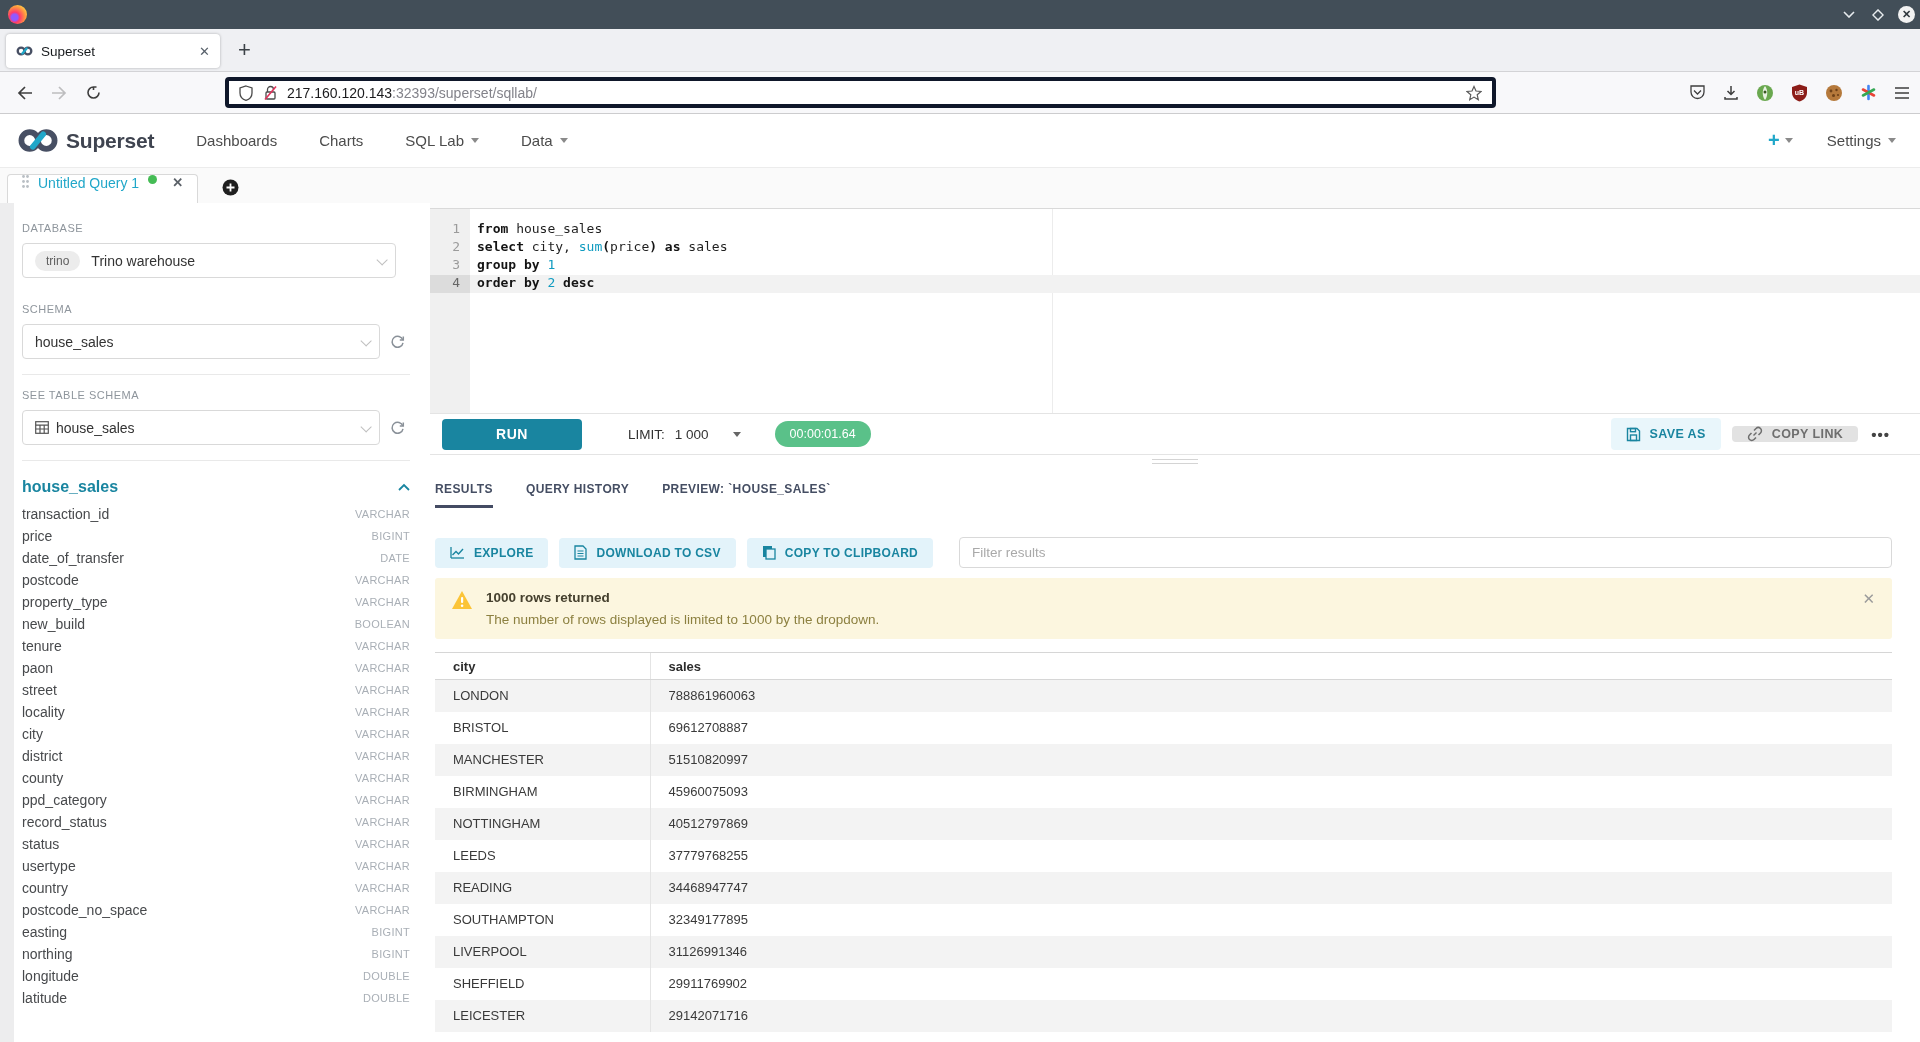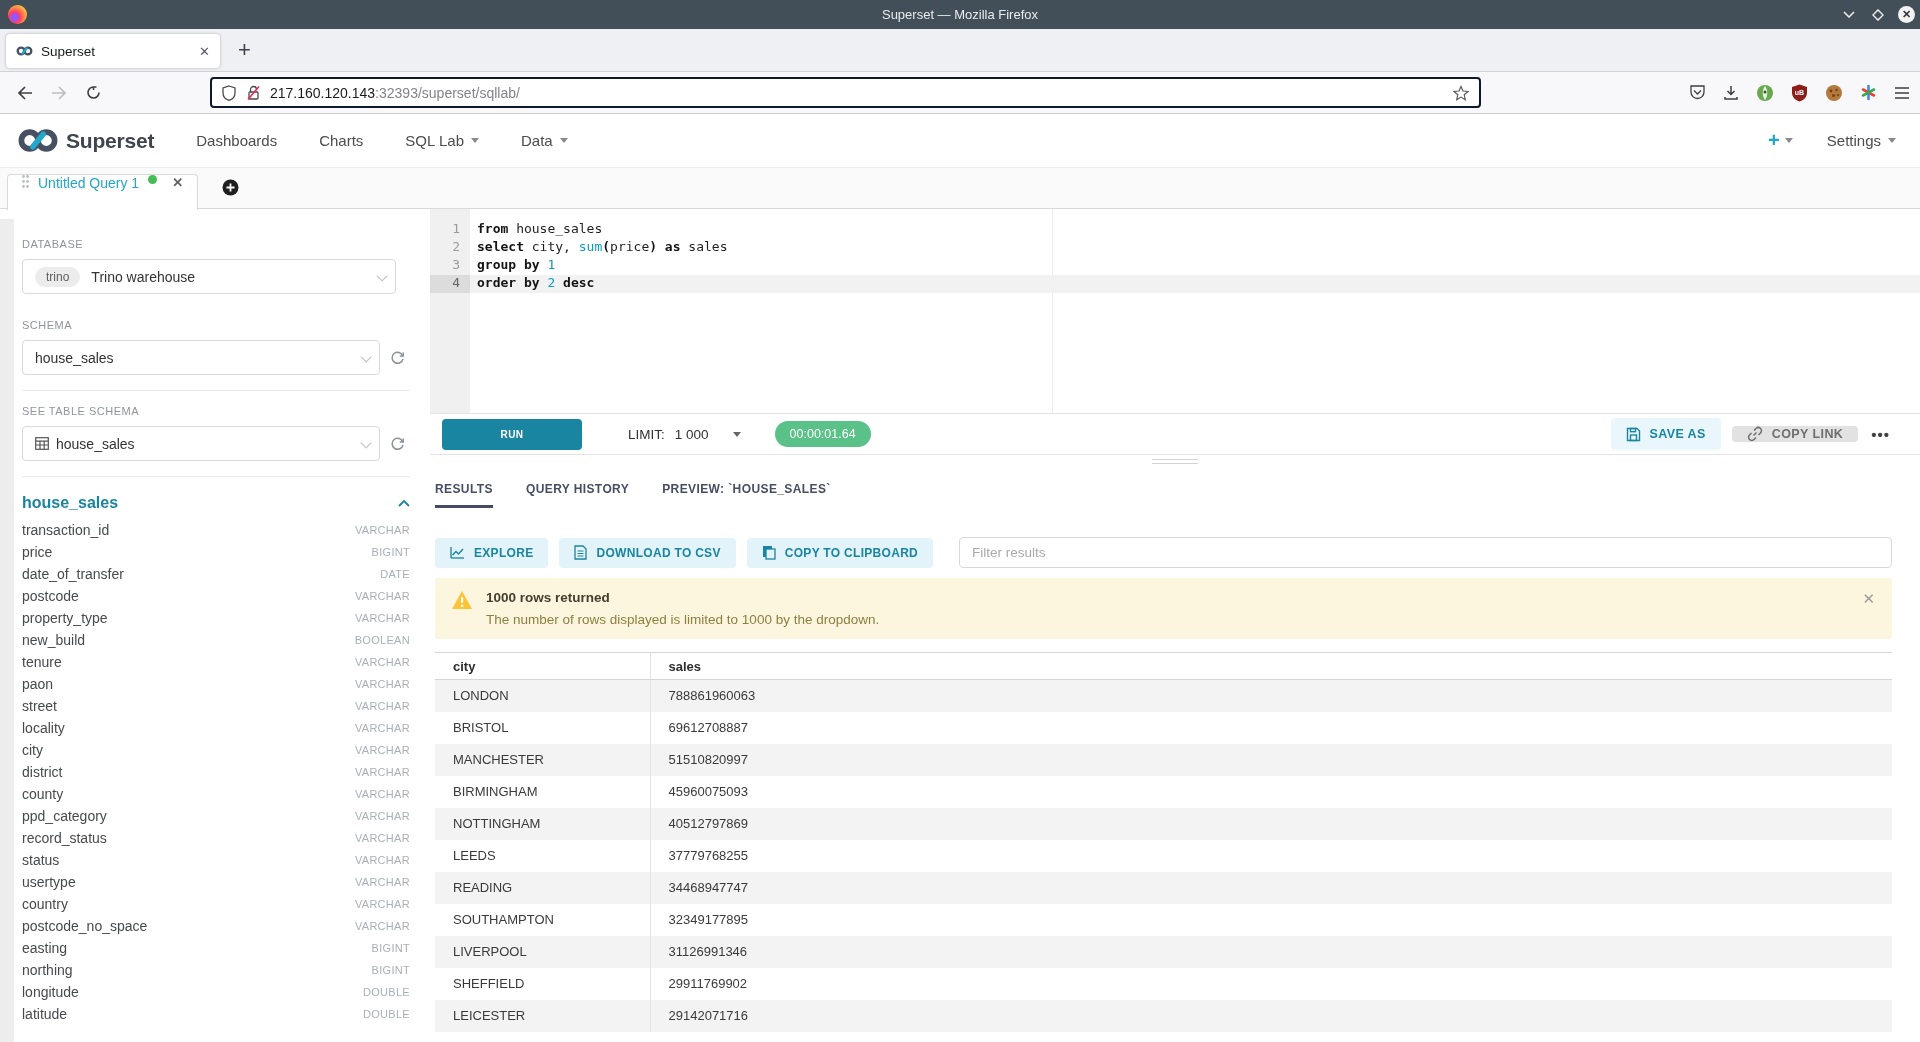--- a/index.html
+++ b/index.html
@@ -24,22 +24,22 @@
   .btab { position:absolute; left:6px; top:5px; width:214px; height:34px; background:#fff; border-radius:4px;
           box-shadow:0 0 3px rgba(0,0,0,.28); display:flex; align-items:center; padding:0 10px; }
   .btab-label { font-size:13.5px; color:#16191c; margin-left:8px; flex:1; }
   .btab-close { color:#57606a; font-size:13px; }
   .newtab-btn { position:absolute; left:238px; top:10px; font-size:22px; font-weight:300; color:#3c4247; line-height:22px; }
 
   
   .burlrow { position:absolute; top:72px; left:0; width:100%; height:42px; background:#f8f8fa;
              border-bottom:1px solid #ccccce; display:flex; align-items:center; }
   .nav-ico { width:34px; height:30px; display:flex; align-items:center; justify-content:center; }
-  .urlfield { position:absolute; left:210px; width:1271px; height:31px; top:5px; background:#fff;
-              border:2px solid #0f172a; border-radius:4px; display:flex; align-items:center; padding:0 10px; }
+  .urlfield { position:absolute; left:225px; width:1271px; height:31px; top:5px; background:#fff;
+              border:4px solid #0f172a; border-radius:4px; display:flex; align-items:center; padding:0 10px; }
   .url-text { font-size:14px; margin-left:9px; white-space:nowrap; }
   .url-host { color:#1b1b1d; }
   .url-path { color:#83838a; }
   .url-star { margin-left:auto; }
   .addon-cluster { position:absolute; right:10px; top:5px; height:31px; display:flex; align-items:center; gap:17px; }
 
   
   .ssnav { position:absolute; top:114px; left:0; width:100%; height:54px; background:#fff;
            border-bottom:1px solid #ececec; display:flex; align-items:center; }
   .brand { display:flex; align-items:center; margin-left:17px; }
@@ -58,21 +58,21 @@
   
   .qtabstrip { position:relative; height:41px; background:#fafafa; border-bottom:1px solid #d9d9d9; }
   .qtab { position:absolute; left:7px; top:6px; height:36px; background:#fff; border:1px solid #d9d9d9;
           border-bottom:none; border-radius:4px 4px 0 0; display:flex; padding:0 14px; gap:9px; }
   .qtab-label { color:#20a7c9; font-size:14px; }
   .qtab-dot { width:9px; height:9px; border-radius:50%; background:#45bc55; }
   .qtab-close { color:#5b6168; font-size:13px; font-weight:bold; margin-left:6px; }
   .addqtab { position:absolute; left:222px; top:11px; }
 
   
-  .sidebar { position:absolute; left:0; top:51px; width:430px; bottom:0; background:#fff; }
+  .sidebar { position:absolute; left:0; top:35px; width:430px; bottom:0; background:#fff; }
   .rail { position:absolute; left:0; top:0; bottom:0; width:14px; background:#ededee; }
   .sb-content { position:absolute; left:22px; width:388px; top:0; bottom:0; }
   .sb-label { font-size:11px; color:#8e959c; letter-spacing:.5px; }
   .select { height:35px; background:#fff; border:1px solid #d9d9d9; border-radius:4px;
             display:flex; align-items:center; padding:0 12px; position:relative; }
   .select .chev { position:absolute; right:11px; top:14px; width:8px; height:8px; border-right:1.5px solid #bfbfbf;
                   border-bottom:1.5px solid #bfbfbf; transform:rotate(45deg) translateY(-3px); }
   .db-tag { background:#ececec; border-radius:11px; font-size:12px; color:#5f5f5f; padding:3px 11px; margin-right:11px; }
   .select-value { font-size:14px; color:#333; }
   .sb-row { display:flex; align-items:center; gap:10px; }
@@ -95,21 +95,21 @@
   .code { position:absolute; left:40px; right:0; top:0; bottom:0; padding-top:12px; }
   .code-line { height:18px; font-family:"DejaVu Sans Mono", monospace; font-size:13px; color:#1f1f1f;
                padding-left:7px; white-space:pre; }
   .code-line.active { background:#f2f2f2; }
   .seg-kw { font-weight:bold; color:#141414; }
   .seg-fn, .seg-num { color:#0f9bc0; }
 
   .edtoolbar { height:42px; border-top:1px solid #e4e4e4; border-bottom:1px solid #e4e4e4;
                display:flex; align-items:center; padding:0 30px 0 12px; }
   .run-btn { width:140px; height:31px; background:#1985a0; color:#fff; border:none; border-radius:4px;
-             font-size:10px; font-weight:bold; letter-spacing:.5px; }
+             font-size:14px; font-weight:bold; letter-spacing:.5px; }
   .limit-group { margin-left:46px; display:flex; align-items:center; gap:10px; font-size:13.5px; color:#333; }
   .limit-caret { width:0; height:0; border-left:4px solid transparent; border-right:4px solid transparent;
                  border-top:5px solid #666; margin-left:14px; }
   .timer-pill { margin-left:34px; background:#5ac189; color:#fff; font-size:12.5px; border-radius:15px;
                 padding:6px 15px; }
   .save-as-btn { margin-left:auto; height:32px; background:#e9f6fb; border:none; border-radius:4px; color:#1985a0;
                  font-size:12.5px; font-weight:bold; letter-spacing:.4px; display:flex; align-items:center; gap:9px; padding:0 15px; }
   .copy-link-btn { margin-left:11px; height:16px; background:#e2e2e2; border:none; border-radius:4px; color:#6e6e6e;
                    font-size:12.5px; font-weight:bold; letter-spacing:.4px; display:flex; align-items:center; gap:9px; padding:0 15px; }
   .more-dots { margin-left:13px; color:#444; font-size:15px; font-weight:bold; letter-spacing:1px; }
@@ -147,21 +147,20 @@
 
   svg { display:block; }
 </style>
 </head>
 <body>
 
 <div class="screen">
 
   <div class="titlebar">
     <div class="ff-logo"></div>
-    <div class="win-title">Superset — Mozilla Firefox</div>
     <div class="win-controls">
       <div class="win-btn">
         <svg width="12" height="7" viewBox="0 0 12 7">
             <path d="M1 1 L6 6 L11 1" stroke="#e7ebee" stroke-width="1.6" fill="none"></path>
           </svg>
       </div>
       <div class="win-btn">
         <svg width="12" height="12" viewBox="0 0 12 12">
             <rect x="2.4" y="2.4" width="7.2" height="7.2" transform="rotate(45 6 6)" stroke="#e7ebee" stroke-width="1.4" fill="none"></rect>
           </svg>

